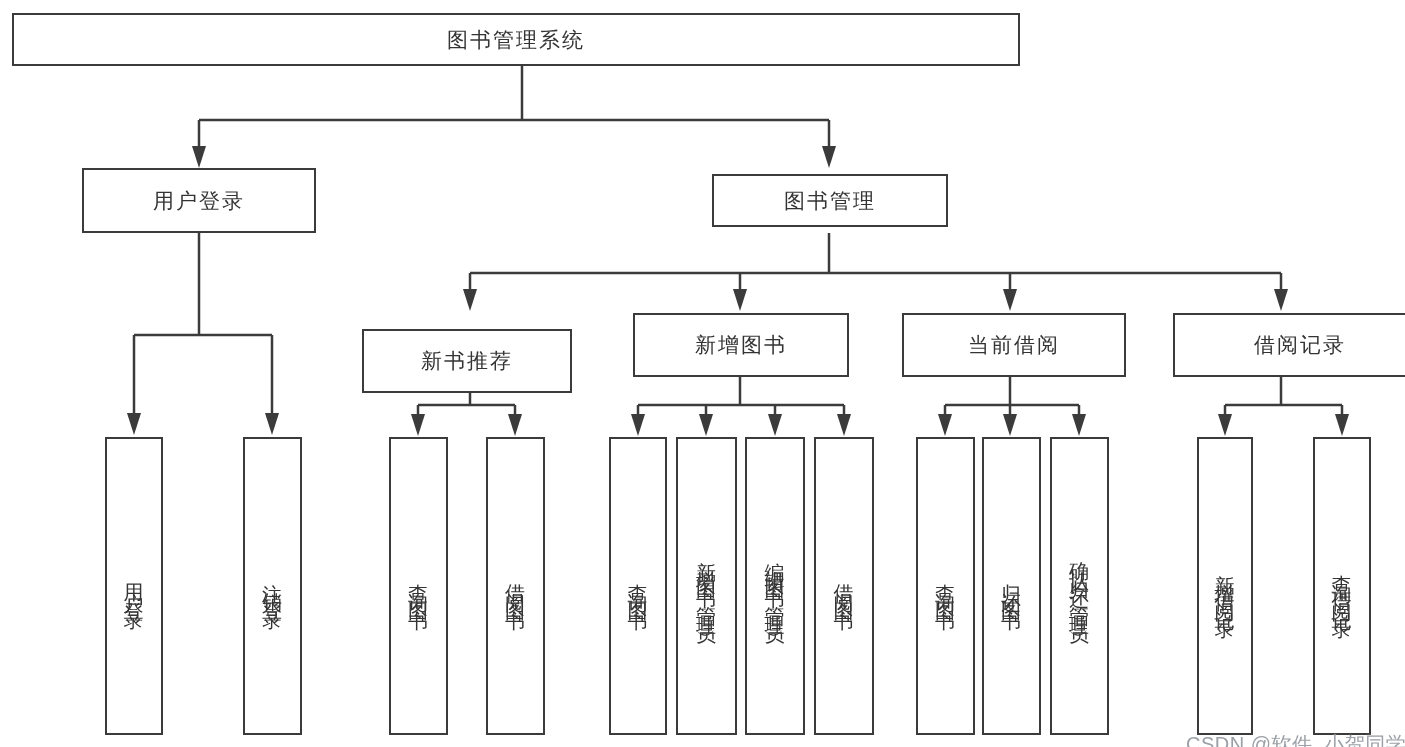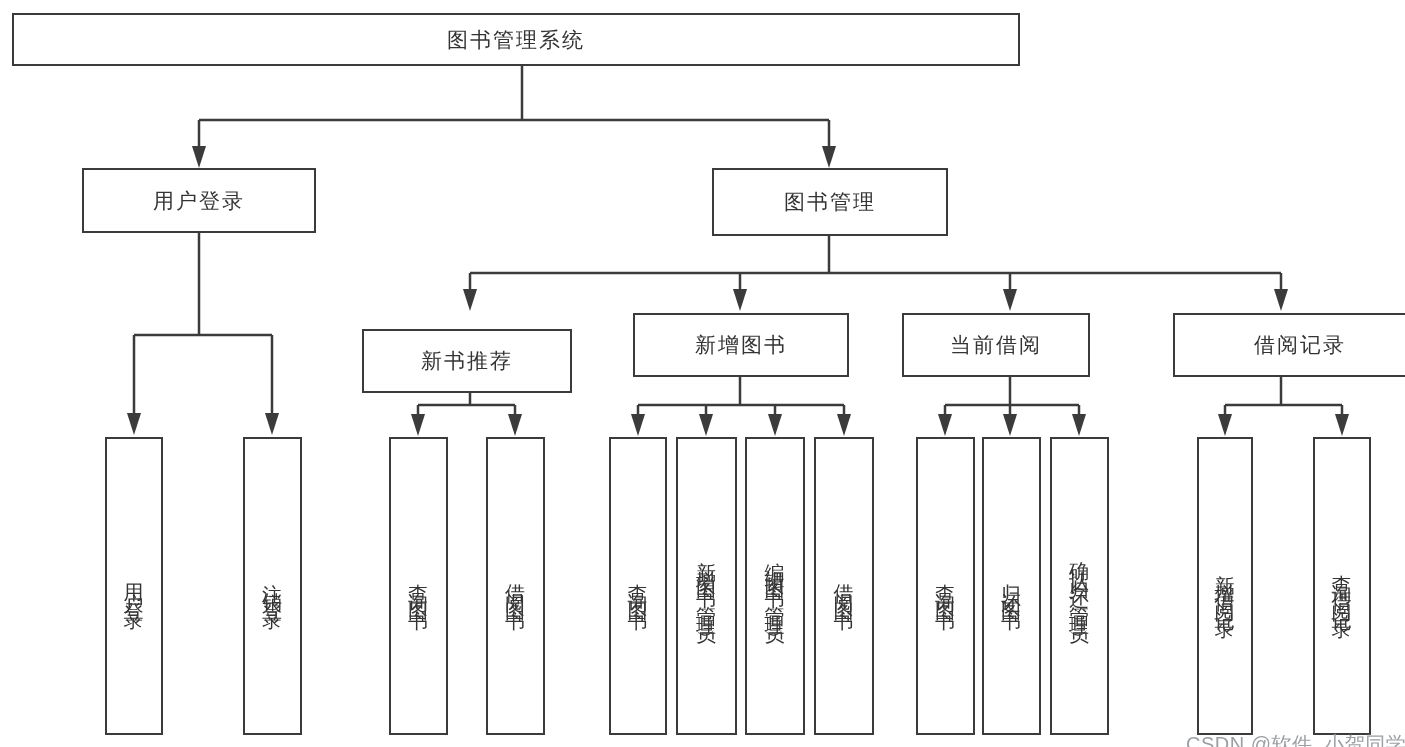--- a/index.html
+++ b/index.html
@@ -123,31 +123,31 @@
     </g>
   </svg>
 
   <div class="box" style="left:12px;top:13px;width:1008px;height:53px">
     <span class="hlabel">图书管理系统</span>
   </div>
 
   <div class="box" style="left:82px;top:168px;width:234px;height:65px">
     <span class="hlabel">用户登录</span>
   </div>
-  <div class="box" style="left:712px;top:168px;width:236px;height:68px">
+  <div class="box" style="left:712px;top:174px;width:236px;height:53px">
     <span class="hlabel">图书管理</span>
   </div>
 
   <div class="box" style="left:362px;top:329px;width:210px;height:64px">
     <span class="hlabel">新书推荐</span>
   </div>
   <div class="box" style="left:633px;top:313px;width:216px;height:64px">
     <span class="hlabel">新增图书</span>
   </div>
-  <div class="box" style="left:902px;top:313px;width:188px;height:64px">
+  <div class="box" style="left:902px;top:313px;width:224px;height:64px">
     <span class="hlabel">当前借阅</span>
   </div>
   <div class="box" style="left:1173px;top:313px;width:254px;height:64px">
     <span class="hlabel">借阅记录</span>
   </div>
 
   <div class="box leaf" style="left:105px;top:437px;width:58px;height:298px">
     <span>用户登录</span>
   </div>
   <div class="box leaf" style="left:243px;top:437px;width:59px;height:298px">

